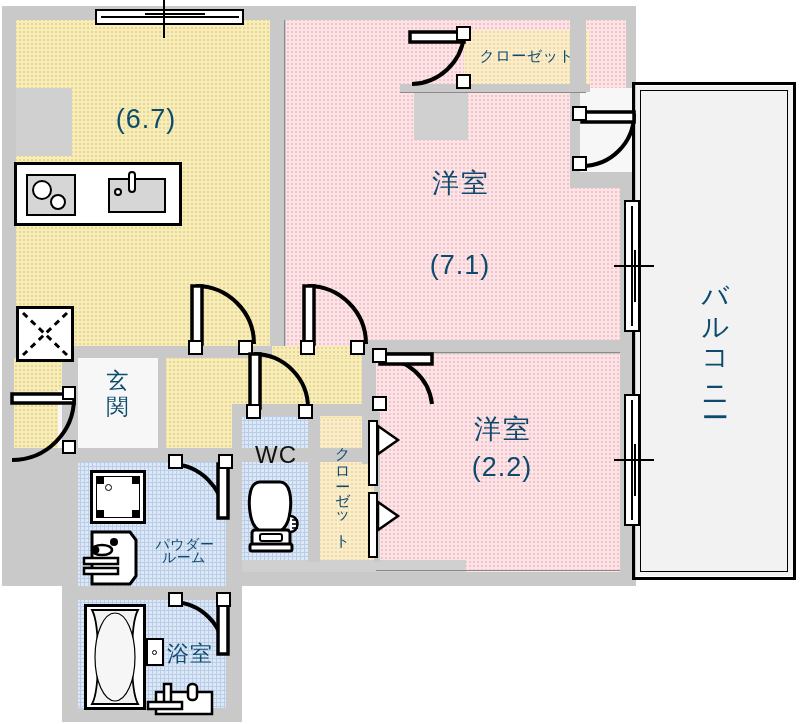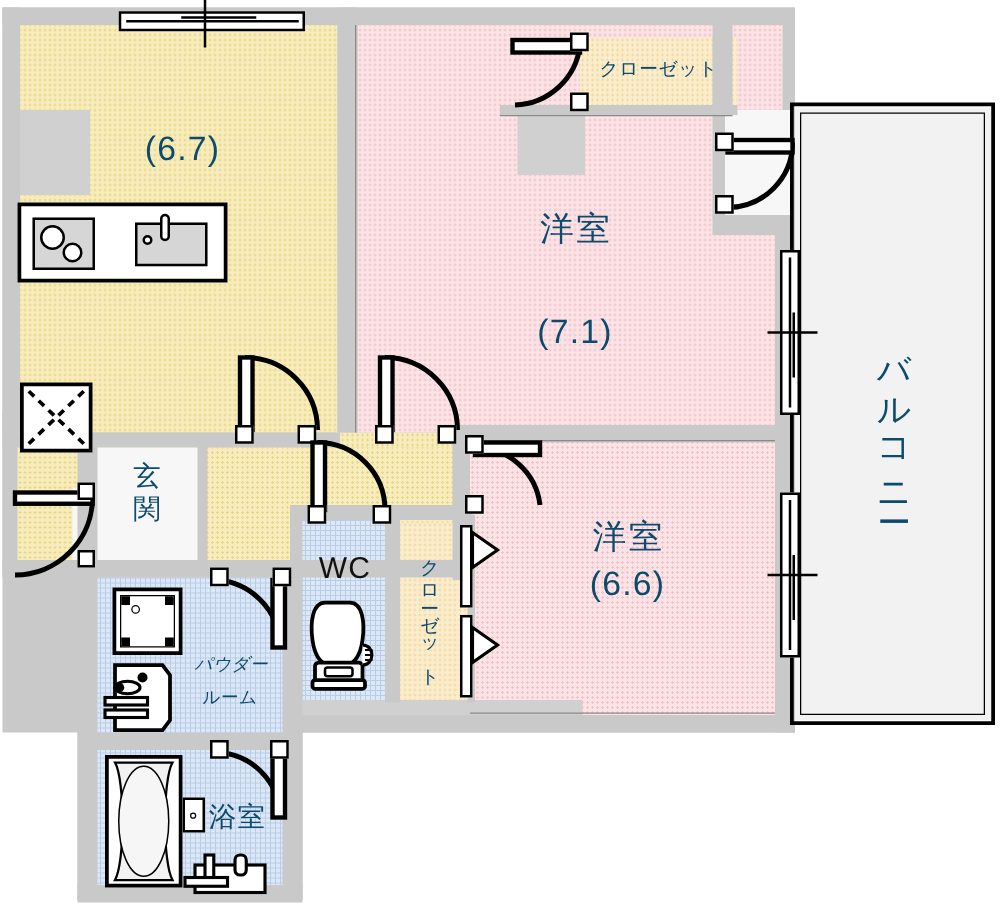--- a/index.html
+++ b/index.html
@@ -339,30 +339,30 @@
       <rect x="44" y="2" width="9" height="16" rx="4" fill="#fff" stroke="#000" stroke-width="2.5"></rect>
     </svg>
   </div>
 
   <div class="lbl lbl-num" style="left:96px;top:104px;width:100px;">(6.7)</div>
 
   <div class="lbl lbl-big" style="left:406px;top:168px;width:110px;">洋室</div>
   <div class="lbl lbl-num" style="left:400px;top:210px;width:120px;margin-top:40px;">(7.1)</div>
 
   <div class="lbl lbl-big" style="left:448px;top:414px;width:110px;">洋室</div>
-  <div class="lbl lbl-num" style="left:442px;top:452px;width:120px;">(6.6)</div>
+  <div class="lbl lbl-num" style="left:442px;top:452px;width:120px;">(2.2)</div>
 
   <div class="lbl lbl-sm" style="left:468px;top:48px;width:118px;">クローゼット</div>
 
   <div class="lbl lbl-sm vert" style="left:334px;top:436px;height:108px;">クローゼット</div>
 
   <div class="lbl lbl-mid" style="left:90px;top:368px;width:56px;line-height:1.16;">玄<br>関</div>
 
   <div class="lbl lbl-mid" style="left:246px;top:442px;width:60px;font-size:24px;color:#111;">WC</div>
 
-  <div class="lbl lbl-xs" style="left:146px;top:524px;width:78px;font-style:italic;">パウダー</div>
+  <div class="lbl lbl-xs" style="left:146px;top:537px;width:78px;">パウダー</div>
   <div class="lbl lbl-xs" style="left:148px;top:550px;width:72px;">ルーム</div>
 
   <div class="lbl lbl-mid" style="left:152px;top:642px;width:76px;">浴室</div>
 
   <div class="lbl lbl-big vert" style="left:700px;top:246px;height:180px;">バルコニー</div>
 
 </div>
 
 </body></html>

